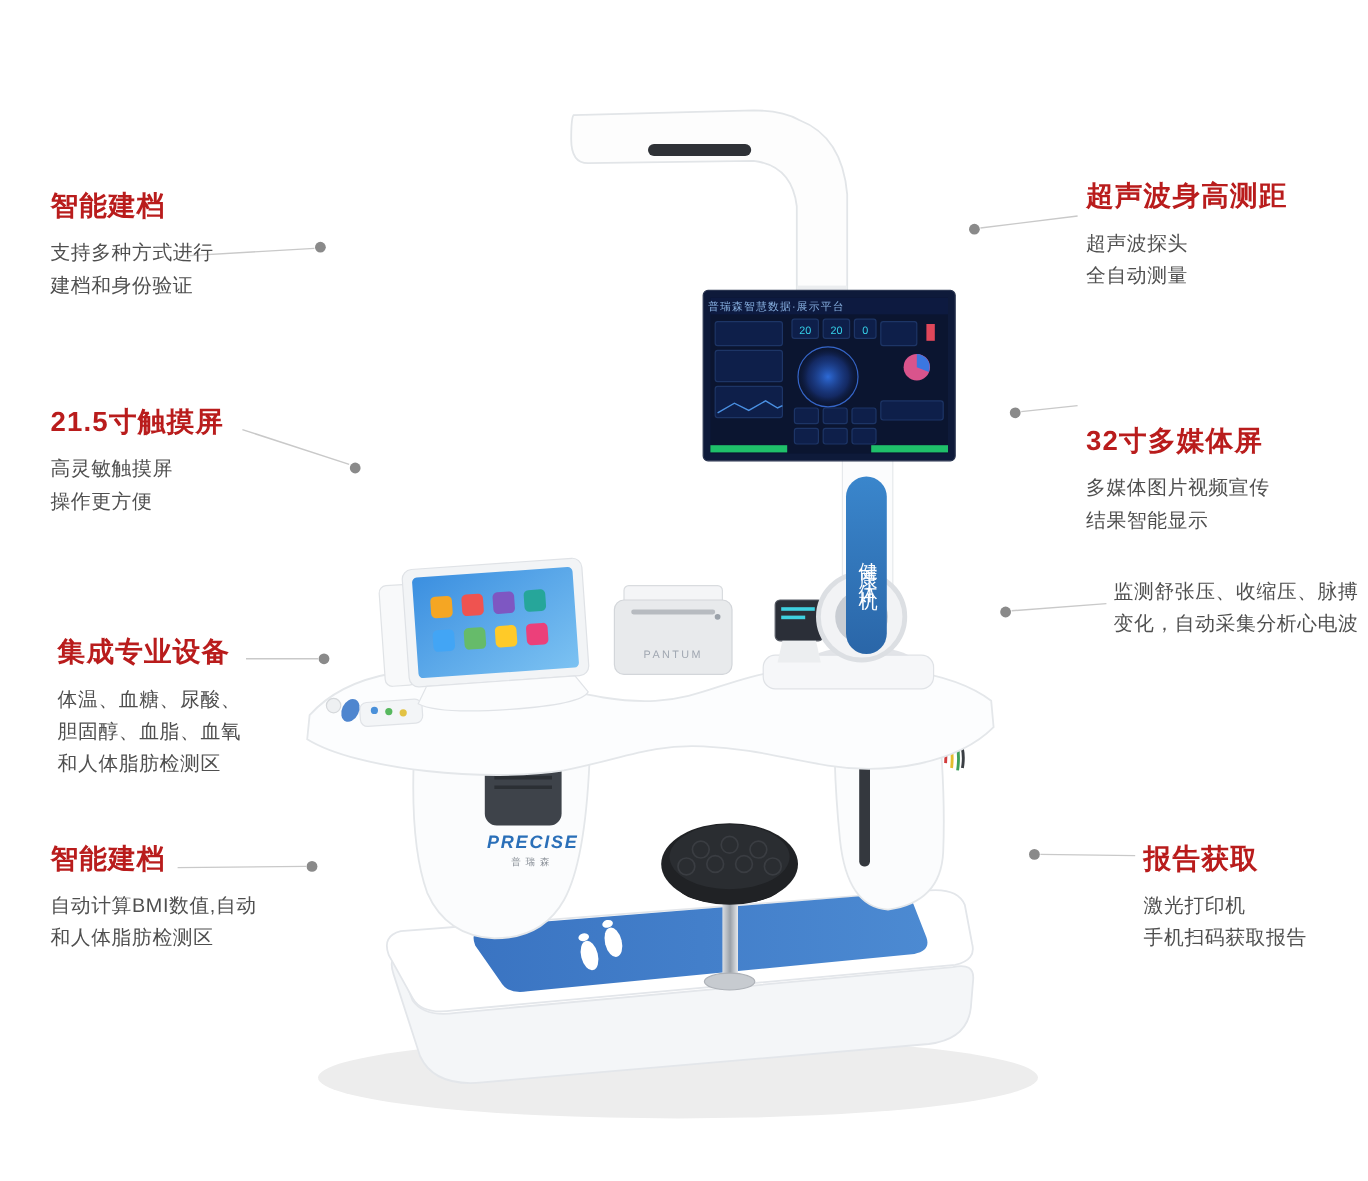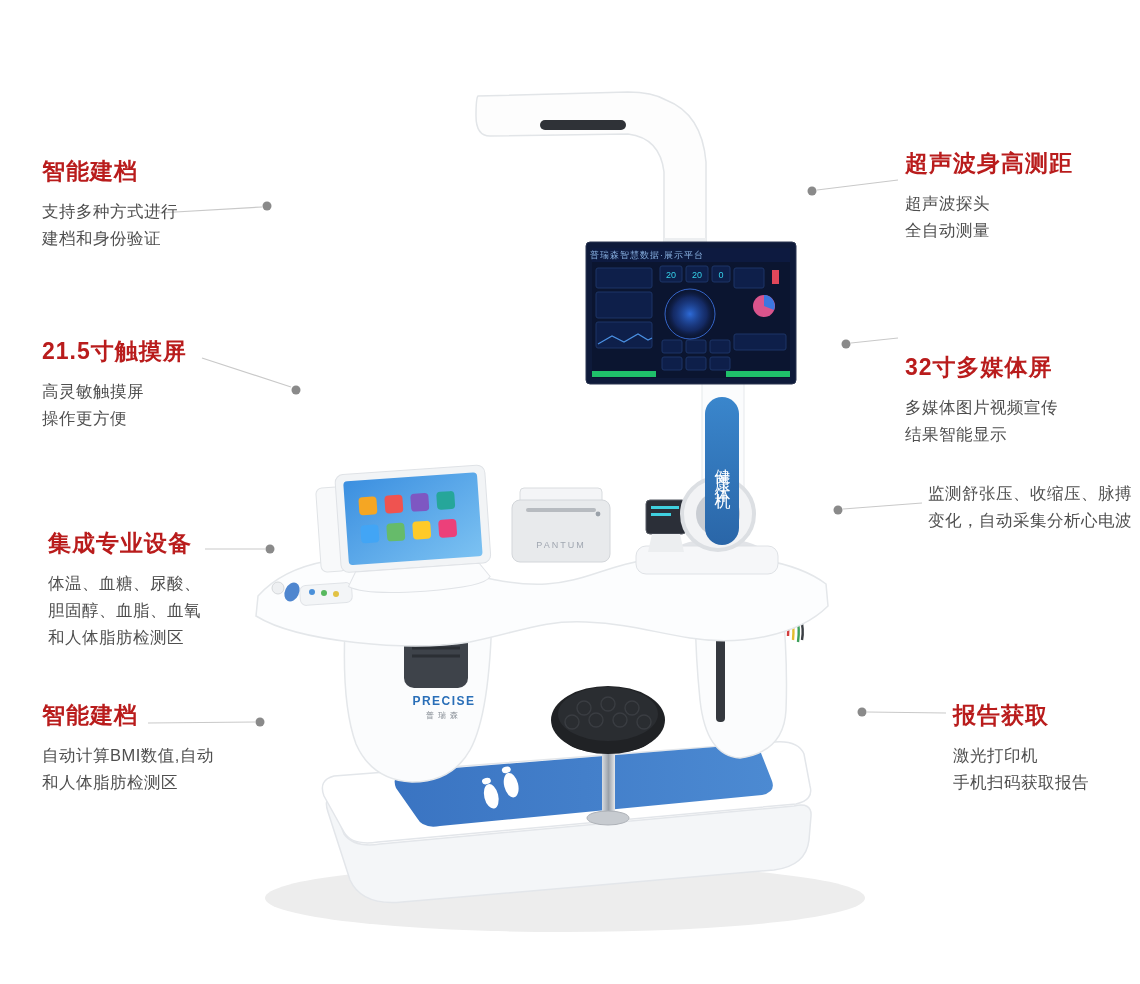--- a/index.html
+++ b/index.html
@@ -15,21 +15,21 @@
     position:absolute;left:705px;top:397px;width:34px;height:148px;border-radius:17px;
     background:linear-gradient(180deg,#3a86cc,#2a66a8);color:#ffffff;
     writing-mode:vertical-rl;text-orientation:upright;letter-spacing:6px;
     font-size:16px;display:flex;align-items:center;justify-content:center;
   }
   .screen-title{
     position:absolute;left:590px;top:249px;width:202px;text-align:left;
     font-size:9px;color:#86aede;letter-spacing:1px;white-space:nowrap;overflow:hidden;
   }
   .brand-block{position:absolute;left:392px;top:694px;width:104px;text-align:center;}
-  .brand-main{font-size:12px;font-weight:bold;color:#2a6fb8;letter-spacing:1.5px;}
+  .brand-main{font-size:15px;font-weight:bold;color:#2a6fb8;letter-spacing:1.5px;font-style:italic;}
   .brand-sub{font-size:8px;color:#8a9098;letter-spacing:4px;margin-top:2px;text-align:center;}
 </style>
 </head>
 <body>
 
 <div class="canvas">
 
   <svg class="overlay" viewBox="0 0 1140 984">
     <defs>
       <radialGradient id="glow" cx="50%" cy="50%" r="50%">

